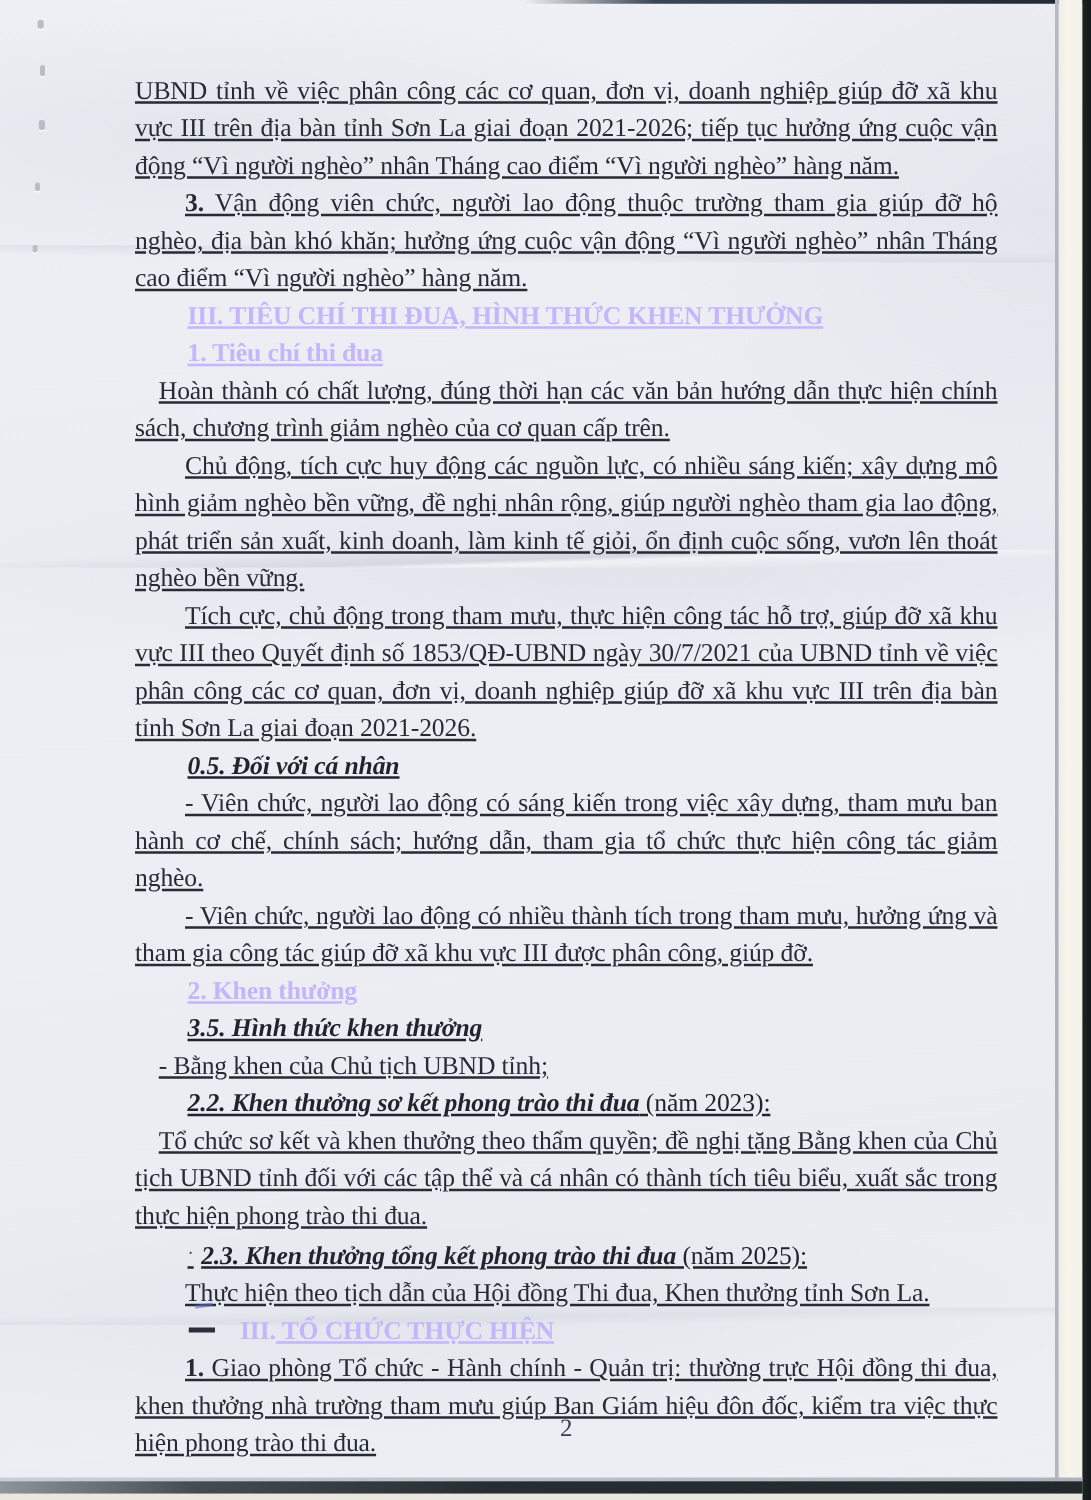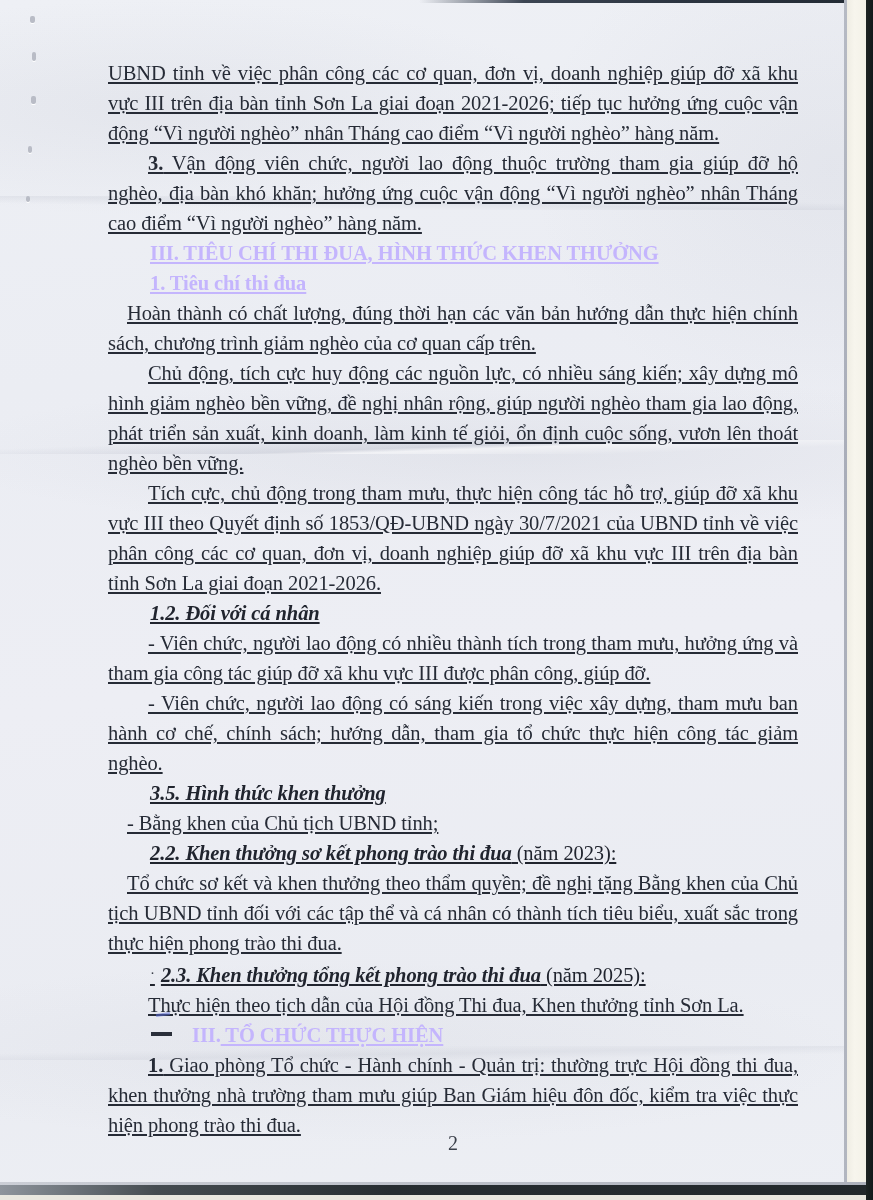--- a/index.html
+++ b/index.html
@@ -92,23 +92,24 @@
 </div>
 
 <div class="content" id="doc-body">
     <p class=""><span>UBND tỉnh về việc phân công các cơ quan, đơn vị, doanh nghiệp giúp đỡ xã khu vực III trên địa bàn tỉnh Sơn La giai đoạn 2021-2026; tiếp tục hưởng ứng cuộc vận động “Vì người nghèo” nhân Tháng cao điểm “Vì người nghèo” hàng năm.</span></p>
     <p class=" ind-std"><span class="lead">3.</span><span> Vận động viên chức, người lao động thuộc trường tham gia giúp đỡ hộ nghèo, địa bàn khó khăn; hưởng ứng cuộc vận động “Vì người nghèo” nhân Tháng cao điểm “Vì người nghèo” hàng năm.</span></p>
     <p class="h-bold ind-h"><span>III. TIÊU CHÍ THI ĐUA, HÌNH THỨC KHEN THƯỞNG</span></p>
     <p class="h-bold ind-h"><span>1. Tiêu chí thi đua</span></p>
     <p class=" ind-sm"><span>Hoàn thành có chất lượng, đúng thời hạn các văn bản hướng dẫn thực hiện chính sách, chương trình giảm nghèo của cơ quan cấp trên.</span></p>
     <p class=" ind-std"><span>Chủ động, tích cực huy động các nguồn lực, có nhiều sáng kiến; xây dựng mô hình giảm nghèo bền vững, đề nghị nhân rộng, giúp người nghèo tham gia lao động, phát triển sản xuất, kinh doanh, làm kinh tế giỏi, ổn định cuộc sống, vươn lên thoát nghèo bền vững.</span></p>
     <p class=" ind-std"><span>Tích cực, chủ động trong tham mưu, thực hiện công tác hỗ trợ, giúp đỡ xã khu vực III theo Quyết định số 1853/QĐ-UBND ngày 30/7/2021 của UBND tỉnh về việc phân công các cơ quan, đơn vị, doanh nghiệp giúp đỡ xã khu vực III trên địa bàn tỉnh Sơn La giai đoạn 2021-2026.</span></p>
-    <p class="h-bi ind-h"><span>1.2. Đối với cá nhân</span></p>
+    <p class="h-bi ind-h"><span>0.5. Đối với cá nhân</span></p>
+    <p class=" ind-std"><span>- Viên chức, người lao động có sáng kiến trong việc xây dựng, tham mưu ban hành cơ chế, chính sách; hướng dẫn, tham gia tổ chức thực hiện công tác giảm nghèo.</span></p>
     <p class=" ind-std"><span>- Viên chức, người lao động có nhiều thành tích trong tham mưu, hưởng ứng và tham gia công tác giúp đỡ xã khu vực III được phân công, giúp đỡ.</span></p>
-    <p class=" ind-std"><span>- Viên chức, người lao động có sáng kiến trong việc xây dựng, tham mưu ban hành cơ chế, chính sách; hướng dẫn, tham gia tổ chức thực hiện công tác giảm nghèo.</span></p>
+    <p class="h-bold ind-h"><span>2. Khen thưởng</span></p>
     <p class="h-bi ind-h"><span>3.5. Hình thức khen thưởng</span></p>
     <p class=" ind-sm"><span>- Bằng khen của Chủ tịch UBND tỉnh;</span></p>
     <p class="h-bi ind-h"><span>2.2. Khen thưởng sơ kết phong trào thi đua</span><span class="tail"> (năm 2023):</span></p>
     <p class=" ind-sm"><span>Tổ chức sơ kết và khen thưởng theo thẩm quyền; đề nghị tặng Bằng khen của Chủ tịch UBND tỉnh đối với các tập thể và cá nhân có thành tích tiêu biểu, xuất sắc trong thực hiện phong trào thi đua.</span></p>
     <p class="h-bi ind-h"><span class="premark">·</span><span>2.3. Khen thưởng tổng kết phong trào thi đua</span><span class="tail"> (năm 2025):</span></p>
     <p class=" ind-std"><span>Thực hiện theo tịch dẫn của Hội đồng Thi đua, Khen thưởng tỉnh Sơn La.</span></p>
     <p class="h-bold ind-h"><span class="lead overstruck">III.</span><span> TỔ CHỨC THỰC HIỆN</span></p>
     <p class=" ind-std"><span class="lead">1.</span><span> Giao phòng Tổ chức - Hành chính - Quản trị: thường trực Hội đồng thi đua, khen thưởng nhà trường tham mưu giúp Ban Giám hiệu đôn đốc, kiểm tra việc thực hiện phong trào thi đua.</span></p>
   </div>
 

